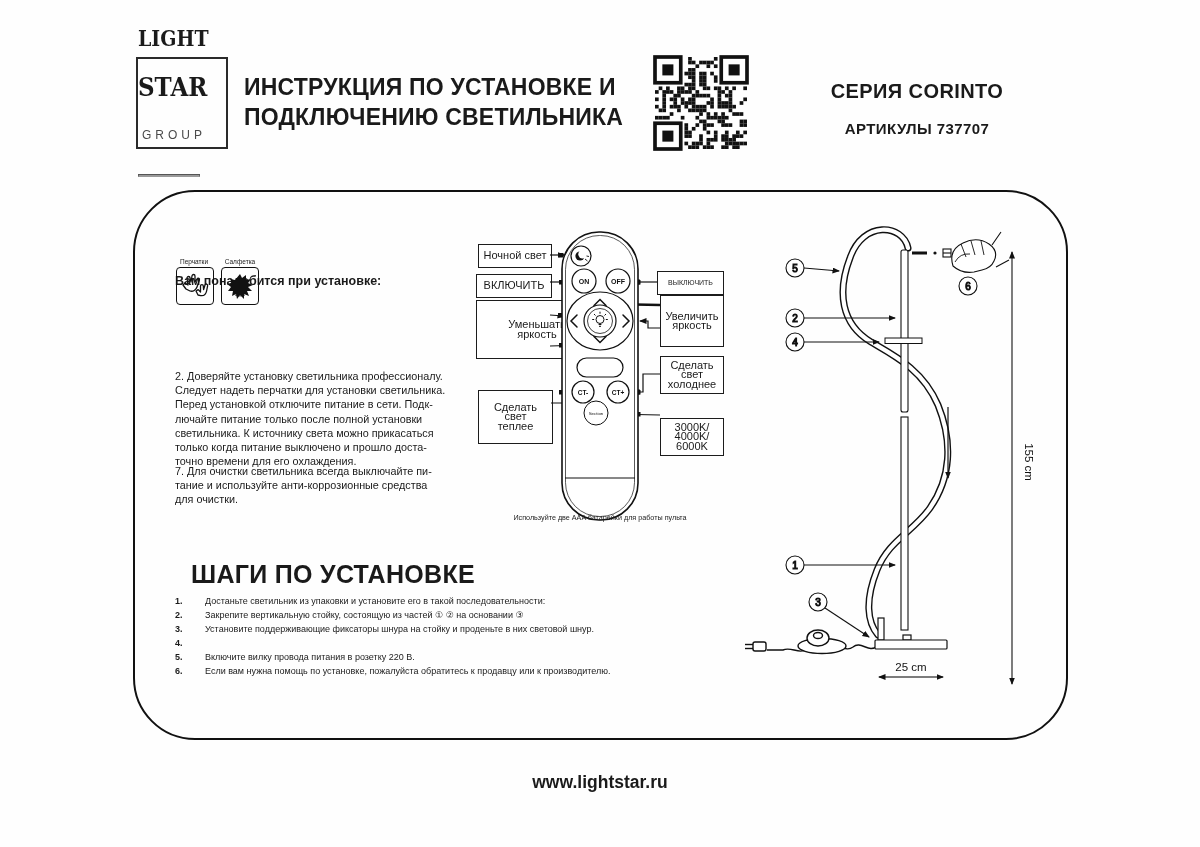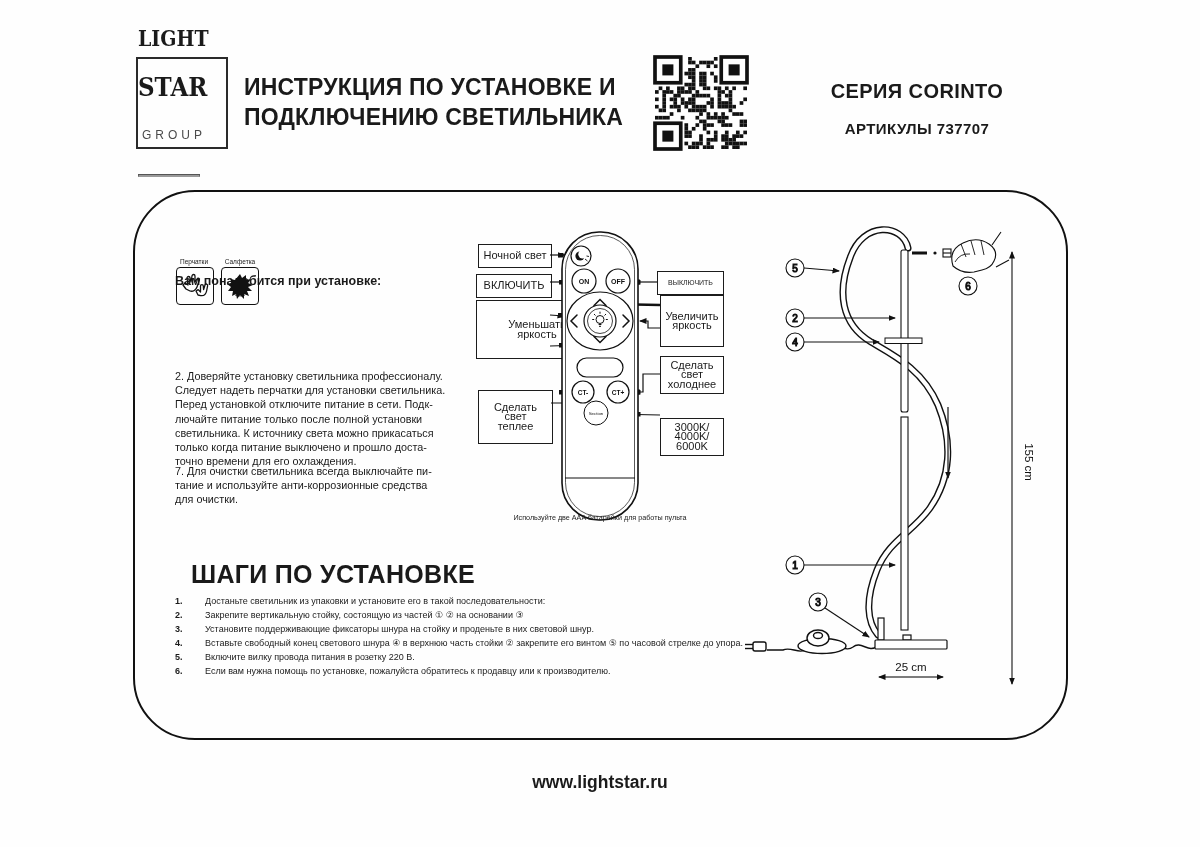--- a/index.html
+++ b/index.html
@@ -543,21 +543,20 @@
     <div class="step-row">
       <span class="step-num">2.</span>
       <span>Закрепите вертикальную стойку, состоящую из частей ①  ②  на основании ③</span>
     </div>
     <div class="step-row">
       <span class="step-num">3.</span>
       <span>Установите поддерживающие фиксаторы шнура на стойку и проденьте в них световой шнур.</span>
     </div>
     <div class="step-row">
       <span class="step-num">4.</span>
-      <span>Вставьте свободный конец светового шнура ④ в верхнюю часть стойки ② закрепите его винтом ⑤ по часовой стрелке до упора.</span>
     </div>
     <div class="step-row">
       <span class="step-num">5.</span>
       <span>Включите вилку провода питания в розетку 220 В.</span>
     </div>
     <div class="step-row">
       <span class="step-num">6.</span>
       <span>Если вам нужна помощь по установке, пожалуйста обратитесь к продавцу или к производителю.</span>
     </div>
   </div>

